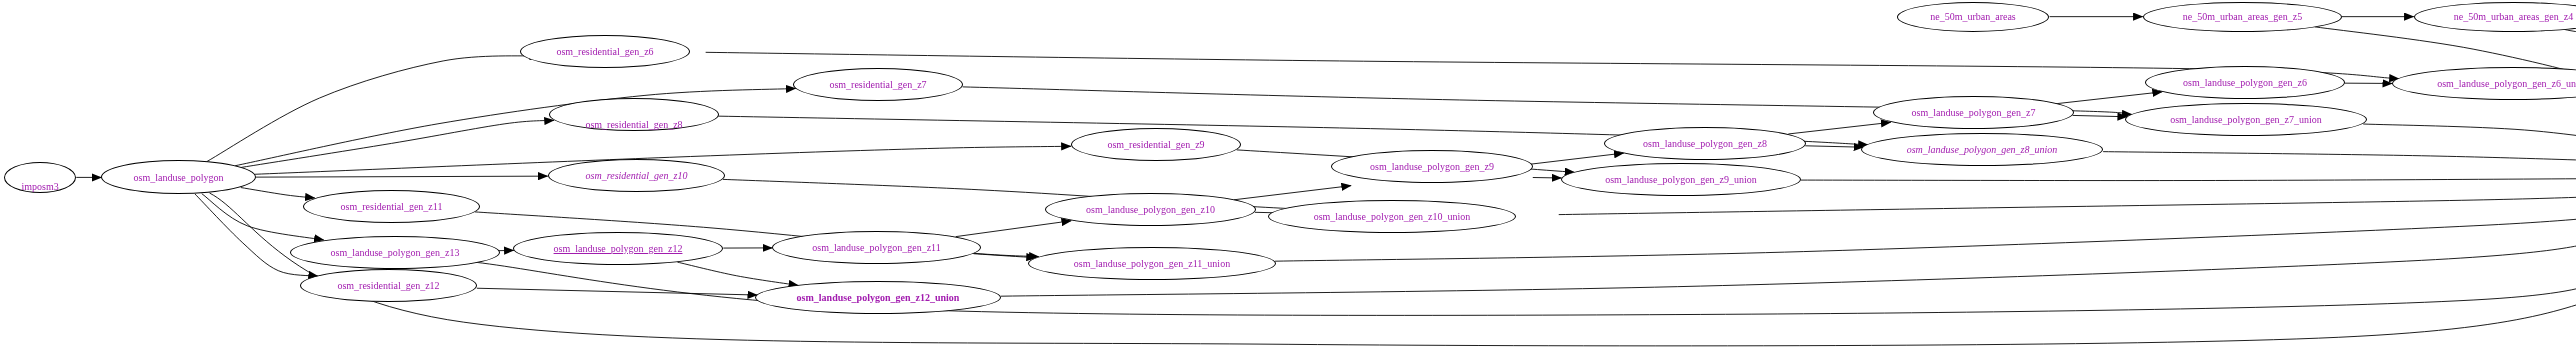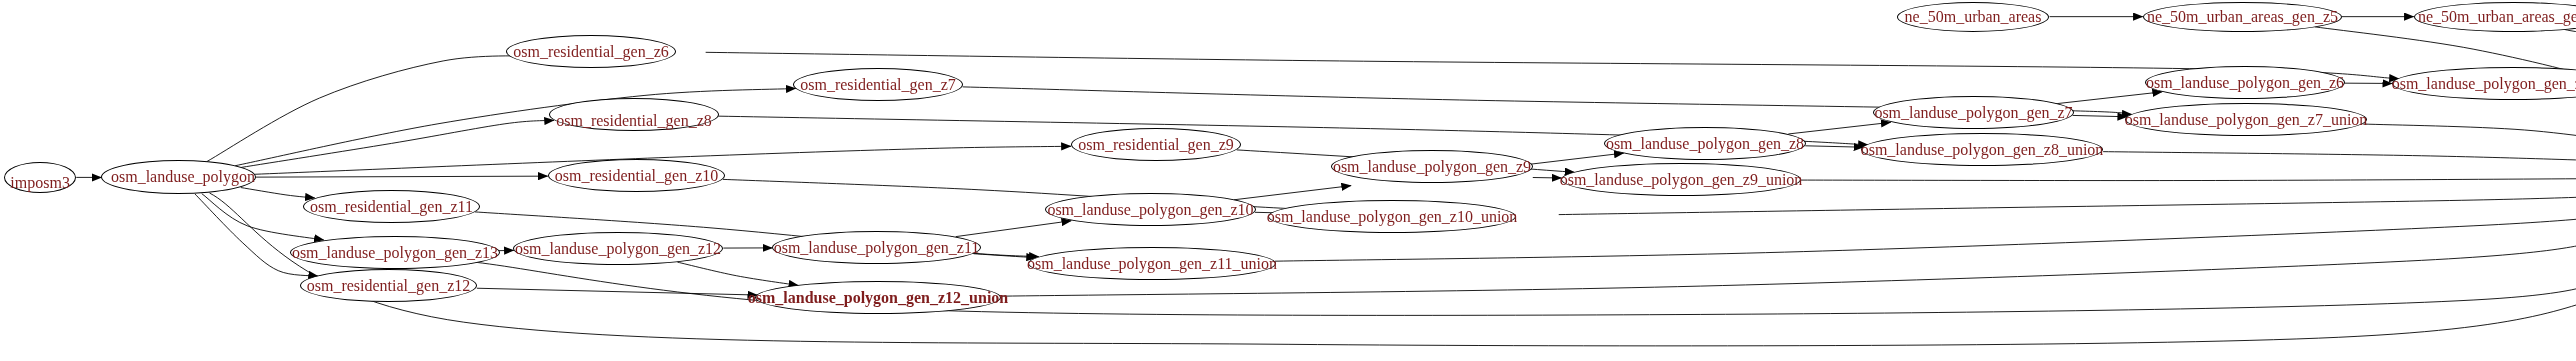--- a/index.html
+++ b/index.html
@@ -10,21 +10,21 @@
     font-family:"Liberation Serif", serif;
     overflow:hidden;
   }
   #edge-layer{position:absolute;left:0;top:0;width:2741px;height:362px;}
   .node{
     position:absolute;
     border:1px solid #000;
     border-radius:50%;
     background:#ffffff;
     display:flex;align-items:center;justify-content:center;
-    font-size:16px;color:#7f1d1d;
+    font-size:10px;color:#a21caf;
     white-space:nowrap;
     box-sizing:border-box;
   }
 </style>
 </head>
 <body>
 
 <div id="canvas">
   <svg id="edge-layer" xmlns="http://www.w3.org/2000/svg" viewBox="0 0 5320 702">
     <defs>
@@ -76,48 +76,48 @@
         <path d="M4545,32 L4685,32" fill="none" stroke="#000000" stroke-width="1.7" marker-end="url(#arrow)"></path>
         <path d="M4492.91427690607,51.81607018991603 C4544.095230755058,59.013391824930025 4702.152379484345,76.13601169831934 4800,95 C4897.847620515655,113.86398830168066 5020,143.54166666666666 5080,165 C5140,186.45833333333334 5146.666666666667,213.95833333333334 5160,223.75" fill="none" stroke="#000000" stroke-width="1.7" marker-end="url(#arrow)"></path>
         <path d="M4977.423696238028,56.85592405950716 C5002.853080198357,63.2132700495893 5099.570616039671,72.26765400991786 5130,95 C5160.429383960329,117.73234599008214 5155,176.875 5160,193.25" fill="none" stroke="#000000" stroke-width="1.7" marker-end="url(#arrow)"></path>
       </g>
   </svg>
 
   <div id="nodes">
       <div class="node" style="left: 4.1px; top: 162px; width: 72px; height: 31px; background: rgb(255, 255, 255); border-color: rgb(0, 0, 0); align-items: flex-end;">
         <span>imposm3</span>
       </div>
-      <div class="node" style="left: 101px; top: 160px; width: 155px; height: 34px; background: rgb(255, 255, 255); border-color: rgb(0, 0, 0); justify-content: flex-end;">
+      <div class="node" style="left: 101px; top: 160px; width: 155px; height: 34px; background: rgb(255, 255, 255); border-color: rgb(0, 0, 0);">
         <span>osm_landuse_polygon</span>
       </div>
-      <div class="node" style="left: 506px; top: 35px; width: 170px; height: 33px; background: rgb(255, 255, 255); border-color: rgb(0, 0, 0);">
+      <div class="node" style="left: 520px; top: 35px; width: 170px; height: 33px; background: rgb(255, 255, 255); border-color: rgb(0, 0, 0);">
         <span>osm_residential_gen_z6</span>
       </div>
       <div class="node" style="left: 793px; top: 68px; width: 170px; height: 33px; background: rgb(255, 255, 255); border-color: rgb(0, 0, 0);">
         <span>osm_residential_gen_z7</span>
       </div>
       <div class="node" style="left: 549px; top: 98px; width: 170px; height: 33px; background: rgb(255, 255, 255); border-color: rgb(0, 0, 0); align-items: flex-end;">
         <span>osm_residential_gen_z8</span>
       </div>
       <div class="node" style="left: 1071px; top: 128px; width: 170px; height: 33px; background: rgb(255, 255, 255); border-color: rgb(0, 0, 0);">
         <span>osm_residential_gen_z9</span>
       </div>
-      <div class="node" style="left: 548px; top: 159px; width: 177px; height: 33px; background: rgb(255, 255, 255); border-color: rgb(0, 0, 0);">
+      <div class="node" style="left: 548px; top: 159px; width: 177px; height: 33px; background: rgb(255, 255, 255); border-color: rgb(0, 0, 0); font-style: italic;">
         <span>osm_residential_gen_z10</span>
       </div>
       <div class="node" style="left: 303px; top: 190px; width: 177px; height: 33px; background: rgb(255, 255, 255); border-color: rgb(0, 0, 0);">
         <span>osm_residential_gen_z11</span>
       </div>
       <div class="node" style="left: 290px; top: 236px; width: 210px; height: 33px; background: rgb(255, 255, 255); border-color: rgb(0, 0, 0);">
         <span>osm_landuse_polygon_gen_z13</span>
       </div>
       <div class="node" style="left: 300px; top: 269px; width: 177px; height: 33px; background: rgb(255, 255, 255); border-color: rgb(0, 0, 0);">
         <span>osm_residential_gen_z12</span>
       </div>
-      <div class="node" style="left: 513px; top: 232px; width: 210px; height: 33px; background: rgb(255, 255, 255); border-color: rgb(0, 0, 0);">
+      <div class="node" style="left: 513px; top: 232px; width: 210px; height: 33px; background: rgb(255, 255, 255); border-color: rgb(0, 0, 0); text-decoration: underline;">
         <span>osm_landuse_polygon_gen_z12</span>
       </div>
       <div class="node" style="left: 772px; top: 231px; width: 209px; height: 33px; background: rgb(255, 255, 255); border-color: rgb(0, 0, 0);">
         <span>osm_landuse_polygon_gen_z11</span>
       </div>
       <div class="node" style="left: 755px; top: 281px; width: 246px; height: 33px; background: rgb(255, 255, 255); border-color: rgb(0, 0, 0); font-weight: bold;">
         <span>osm_landuse_polygon_gen_z12_union</span>
       </div>
       <div class="node" style="left: 1045px; top: 193px; width: 211px; height: 33px; background: rgb(255, 255, 255); border-color: rgb(0, 0, 0); text-align: right;">
         <span>osm_landuse_polygon_gen_z10</span>
@@ -130,21 +130,21 @@
       </div>
       <div class="node" style="left: 1268px; top: 200px; width: 248px; height: 33px; background: rgb(255, 255, 255); border-color: rgb(0, 0, 0); align-items: center;">
         <span>osm_landuse_polygon_gen_z10_union</span>
       </div>
       <div class="node" style="left: 1604px; top: 127px; width: 202px; height: 33px; background: rgb(255, 255, 255); border-color: rgb(0, 0, 0);">
         <span>osm_landuse_polygon_gen_z8</span>
       </div>
       <div class="node" style="left: 1561px; top: 163px; width: 240px; height: 33px; background: rgb(255, 255, 255); border-color: rgb(0, 0, 0);">
         <span>osm_landuse_polygon_gen_z9_union</span>
       </div>
-      <div class="node" style="left: 1861px; top: 133px; width: 242px; height: 33px; background: rgb(255, 255, 255); border-color: rgb(0, 0, 0);">
+      <div class="node" style="left: 1861px; top: 133px; width: 242px; height: 33px; background: rgb(255, 255, 255); border-color: rgb(0, 0, 0); font-style: italic;">
         <span>osm_landuse_polygon_gen_z8_union</span>
       </div>
       <div class="node" style="left: 1873px; top: 96px; width: 201px; height: 33px; background: rgb(255, 255, 255); border-color: rgb(0, 0, 0);">
         <span>osm_landuse_polygon_gen_z7</span>
       </div>
       <div class="node" style="left: 2125px; top: 103px; width: 242px; height: 33px; background: rgb(255, 255, 255); border-color: rgb(0, 0, 0);">
         <span>osm_landuse_polygon_gen_z7_union</span>
       </div>
       <div class="node" style="left: 2145px; top: 66px; width: 200px; height: 33px; background: rgb(255, 255, 255); border-color: rgb(0, 0, 0);">
         <span>osm_landuse_polygon_gen_z6</span>

